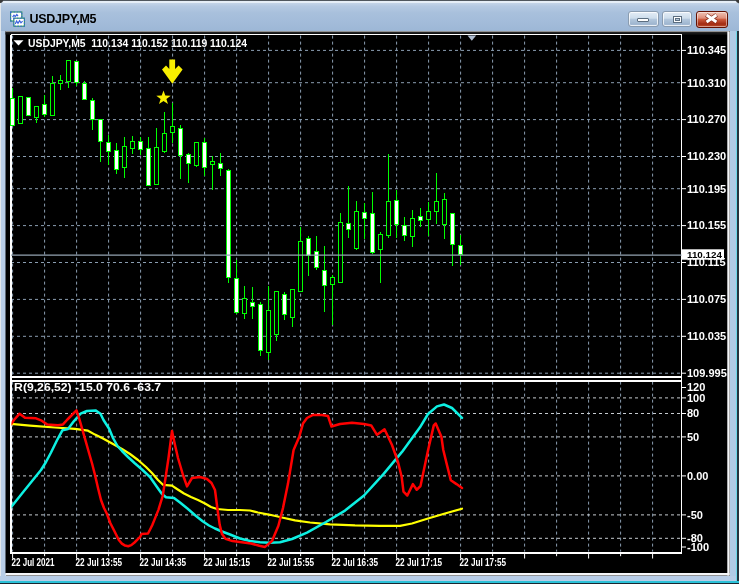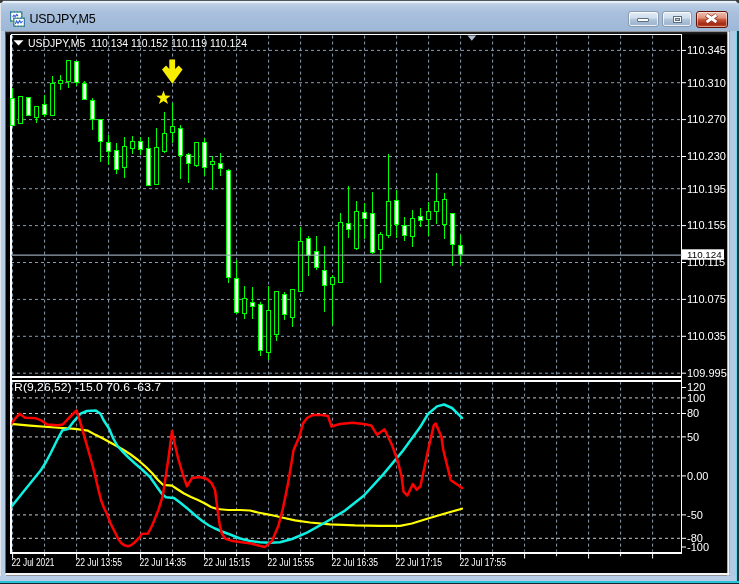--- a/index.html
+++ b/index.html
@@ -1,14 +1,14 @@
 <!DOCTYPE html>
 <html><head><meta charset="utf-8"><style>
 html,body{margin:0;padding:0;}
-#win{position:relative;width:739px;height:584px;overflow:hidden;background:#000;font-family:"Liberation Sans",sans-serif;}
+#win{position:relative;width:739px;height:584px;overflow:hidden;background:#000;font-family:"Liberation Sans",sans-serif;font-weight:bold;}
 .abs{position:absolute;}
 </style></head><body>
 <div id="win">
 <div class="abs" style="left:0;top:0;width:739px;height:31px;background:linear-gradient(#cdDBec 0%,#b5c9e2 18%,#a8c0dc 40%,#a3bcda 70%,#9db7d6 100%);border-top:1px solid #50575e;border-radius:4px 4px 0 0;box-sizing:border-box;"></div>
 <div class="abs" style="left:2px;top:1px;width:735px;height:1.6px;background:#e6eef7;border-radius:3px 3px 0 0;"></div>
 <div class="abs" style="left:0;top:0;width:3px;height:3px;background:#3a3a3a;border-radius:0 0 3px 0;"></div>
 <div class="abs" style="right:0;top:0;width:3px;height:3px;background:#3a3a3a;border-radius:0 0 0 3px;"></div>
 <div class="abs" style="left:29.5px;top:11.5px;font-size:12.5px;letter-spacing:-0.3px;color:#000;">USDJPY,M5</div>
 <svg class="abs" style="left:9.5px;top:11px;" width="15" height="16" viewBox="0 0 15 16">
       <rect x="0.6" y="1" width="11.2" height="9" fill="#ffffff" stroke="#2f9e4f" stroke-width="1.1"></rect>

